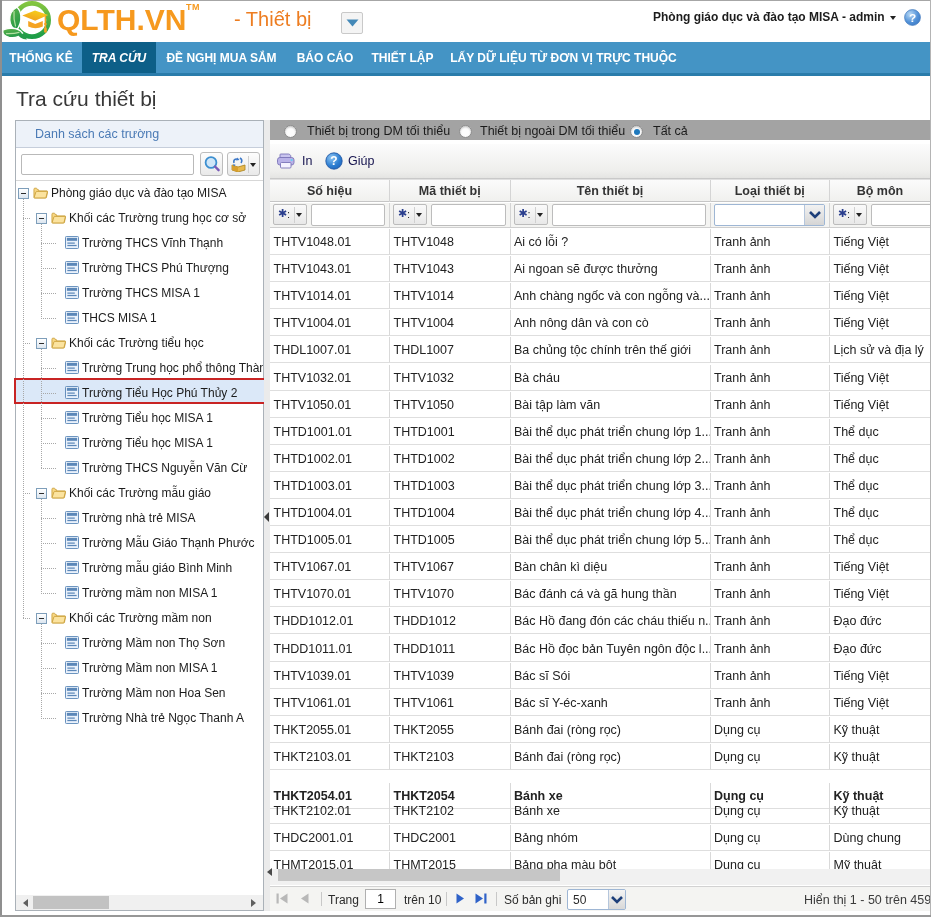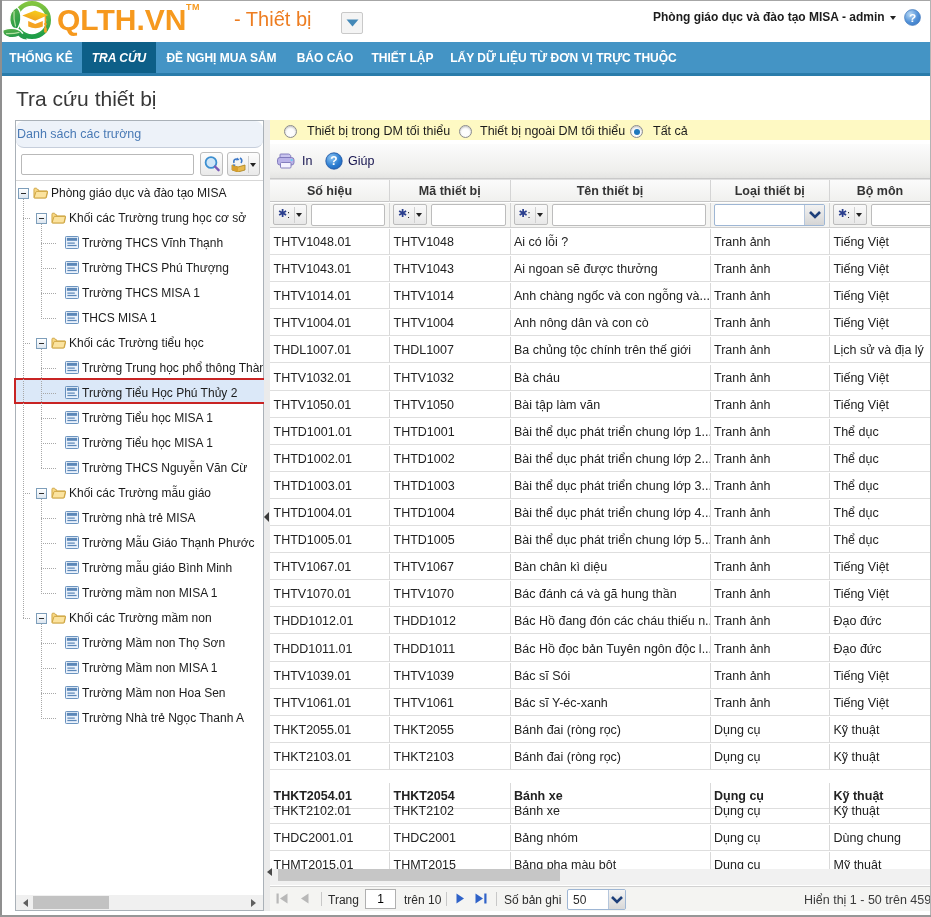--- a/index.html
+++ b/index.html
@@ -21,41 +21,41 @@
 #usrcaret { position:absolute; left:890px; top:16px; width:0; height:0; border-left:3.8px solid transparent; border-right:3.8px solid transparent; border-top:4.5px solid #222; }
 #help { position:absolute; left:904px; top:9px; }
 
 #nav { position:absolute; left:0; top:42px; width:931px; height:34px; background:#4494c5; border-bottom:3px solid #2a7cab; }
 #nav .it { position:absolute; top:0; height:31px; line-height:32px; color:#fff; font-size:12px; font-weight:bold; white-space:nowrap; text-align:center; }
 #nav .it.act { background:#0d5f88; }
 
 #title { position:absolute; left:16px; top:87px; font-size:21px; color:#383838; }
 
 #lp { position:absolute; left:15px; top:120px; width:249px; height:791px; border:1px solid #aab1b8; background:#fff; }
-#lp-h { height:27px; background:#edf2f9; border-bottom:1px solid #c6cedb; line-height:27px; padding-left:1px; color:#4a7ab5; font-size:12.5px;border-radius:8px; }
+#lp-h { height:27px; background:#edf2f9; border-bottom:1px solid #c6cedb; line-height:27px; padding-left:19px; color:#4a7ab5; font-size:12.5px; }
 #lp-search { position:relative; height:33px; border-bottom:1px solid #d7d7d7; }
 #lp-search input { position:absolute; left:5px; top:6px; width:173px; height:21px; border:1px solid #b9b9b9; border-radius:2px; outline:none; }
 .sbtn { position:absolute; top:4px; height:24px; background:linear-gradient(#fdfdfd,#e9e9e9); border:1px solid #bdbdbd; border-radius:3px; }
 #sbtn1 { left:184px; width:23px; }
 #sbtn2 { left:211px; width:33px; }
 #tree { position:relative; height:714px; overflow:hidden; font-size:12px; color:#1b1b1b; z-index:1; }
 .trow { position:absolute; height:25px; line-height:25px; white-space:nowrap; }
 .ticon { display:inline-block; vertical-align:middle; margin-right:3px; margin-top:-3px; }
 .exp { position:absolute; width:11px; height:11px; background:linear-gradient(#fff,#dce6f0); border:1px solid #7e9eba; }
 .exp:after { content:""; position:absolute; left:2px; top:4px; width:5px; height:1px; background:#2b2b2b; }
 #lp-hs { position:absolute; left:0px; bottom:0px; width:247px; height:15px; background:#f0f0f0; }
 #lp-hs .thumb { position:absolute; left:17px; top:1px; width:76px; height:13px; background:#c2c2c2; }
 .arrL { width:0;height:0;border-top:4px solid transparent;border-bottom:4px solid transparent;border-right:5px solid #606060; position:absolute; }
 .arrR { width:0;height:0;border-top:4px solid transparent;border-bottom:4px solid transparent;border-left:5px solid #606060; position:absolute; }
 
 #split { position:absolute; left:264px; top:120px; width:6px; height:791px; background:#ebebeb; }
 #split .ar { position:absolute; top:392px; left:0px; width:0; height:0; border-top:5px solid transparent; border-bottom:5px solid transparent; border-right:5px solid #3a3a3a; }
 
 #rp { position:absolute; left:270px; top:120px; width:661px; height:791px; overflow:hidden; }
-#radios { position:absolute; left:0; top:0; width:661px; height:20px; background:#fef9c3; font-size:12.5px; color:#1b1b1b; }
+#radios { position:absolute; left:0; top:0; width:661px; height:20px; background:#a3a3a3; font-size:12.5px; color:#1b1b1b; }
 .radio { position:absolute; top:5px; width:13px; height:13px; border-radius:50%; background:#fdfdfd; border:1px solid #8b8b8b; box-shadow:inset 0 1px 2px rgba(0,0,0,0.25); }
 .radio.on:after { content:""; position:absolute; left:2.5px; top:2.5px; width:6px; height:6px; border-radius:50%; background:#1f79bd; }
 #radios span { position:absolute; top:4px; }
 #tbar { position:absolute; left:0; top:24px; width:661px; height:35px; background:linear-gradient(#fcfcfc,#eeeeec 80%,#e4e4e2); border-bottom:1px solid #c9c9c9; font-size:12.5px; color:#14124d; }
 #tbar span { position:absolute; top:10px; }
 
 #thead { position:absolute; left:0; top:59px; width:661px; height:23px; background:linear-gradient(#fbfbfb,#f0f0ee); border-top:1px solid #e0e0e0; border-bottom:1px solid #c6c6c6; }
 #thead .hc { position:absolute; top:0; height:22px; line-height:22px; text-align:center; font-weight:bold; font-size:12.5px; color:#333; border-right:1px solid #d4d4d4; }
 #tfilt { position:absolute; left:0; top:83px; width:661px; height:25px; background:#f4f4f2; border-bottom:1px solid #cfcfcf; }
 #tfilt .fc { position:absolute; top:0; height:24px; border-right:1px solid #d4d4d4; }

